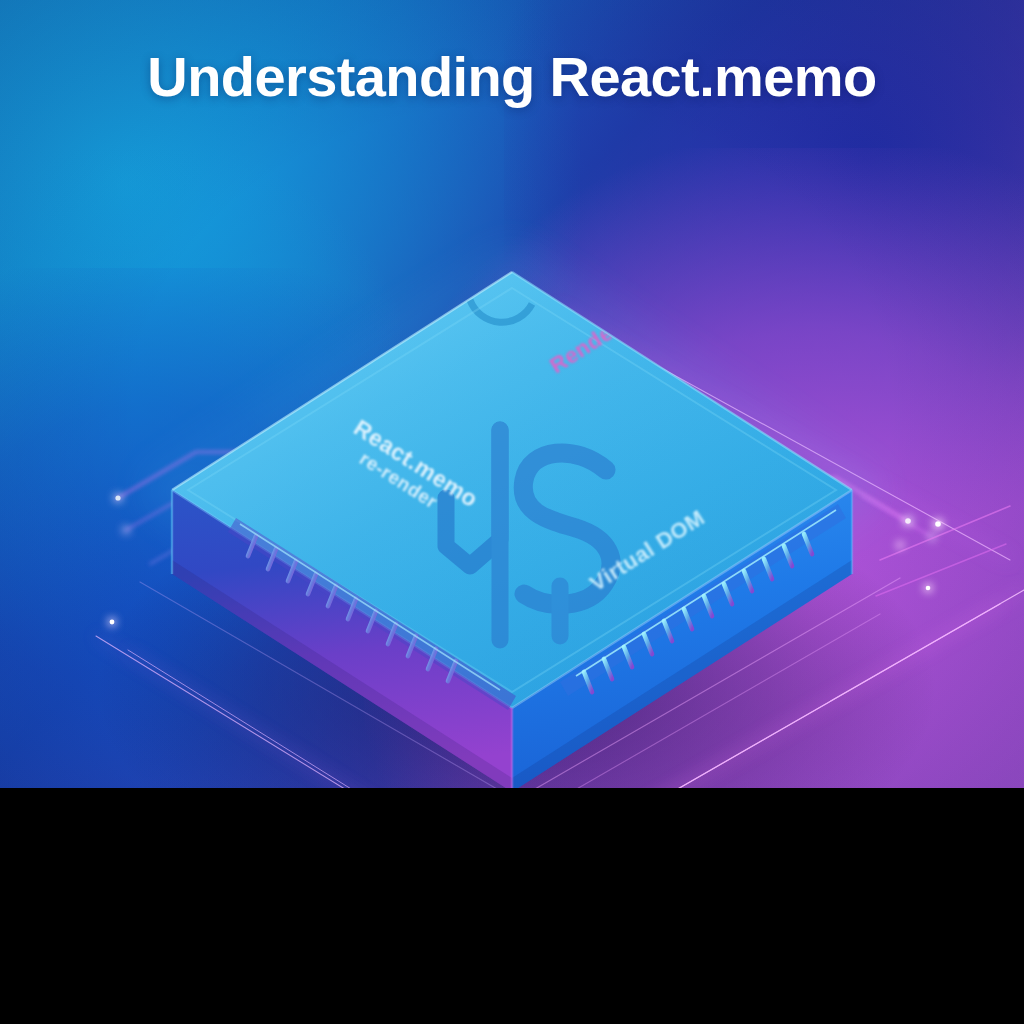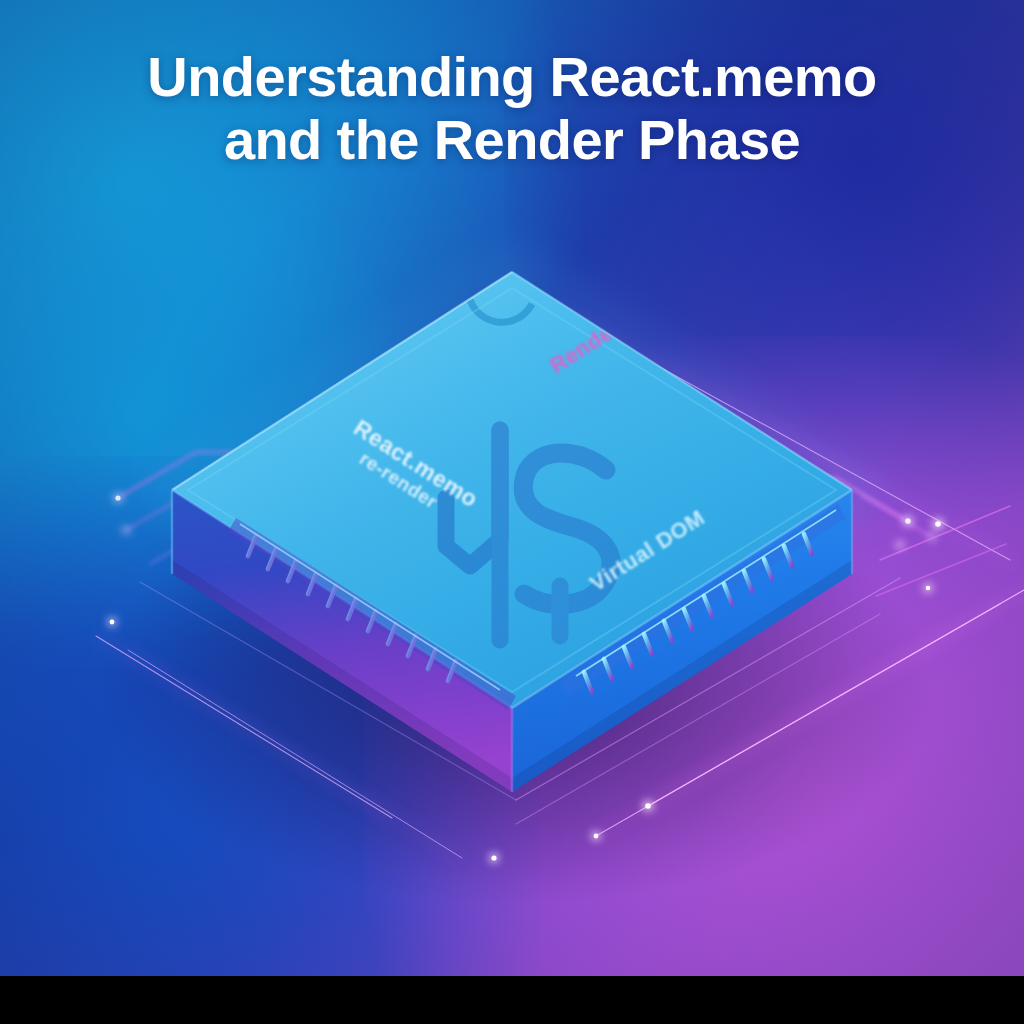--- a/index.html
+++ b/index.html
@@ -3,21 +3,21 @@
 <meta charset="utf-8">
 <style>
   html, body {
     margin: 0;
     padding: 0;
     background: #000;
   }
   #stage {
     position: relative;
     width: 1024px;
-    height: 976px;
+    height: 788px;
     overflow: hidden;
     font-family: "Liberation Sans", sans-serif;
   }
 
   
   .bg-base {
     position: absolute;
     inset: 0;
     background: linear-gradient(135deg,
         #1383cf 0%,
@@ -99,21 +99,20 @@
   <div class="bg-base"></div>
   <div class="bg-glow-tl"></div>
   <div class="bg-glow-ml"></div>
   <div class="bg-glow-tr"></div>
   <div class="bg-glow-bl"></div>
   <div class="bg-glow-br"></div>
   <div class="bg-vignette"></div>
 
   <div class="title-block">
     <div class="title-line">Understanding React.memo</div>
-    <div class="title-line">and the Render Phase</div>
   </div>
 
   <div class="scene">
     <svg width="1024" height="1024" viewBox="0 0 1024 1024" xmlns="http://www.w3.org/2000/svg">
       <defs>
 
         <linearGradient id="gTop" x1="0" y1="0" x2="0.7" y2="1">
           <stop offset="0%" stop-color="#5ec9f3"></stop>
           <stop offset="35%" stop-color="#45b8ec"></stop>
           <stop offset="70%" stop-color="#34ace6"></stop>

